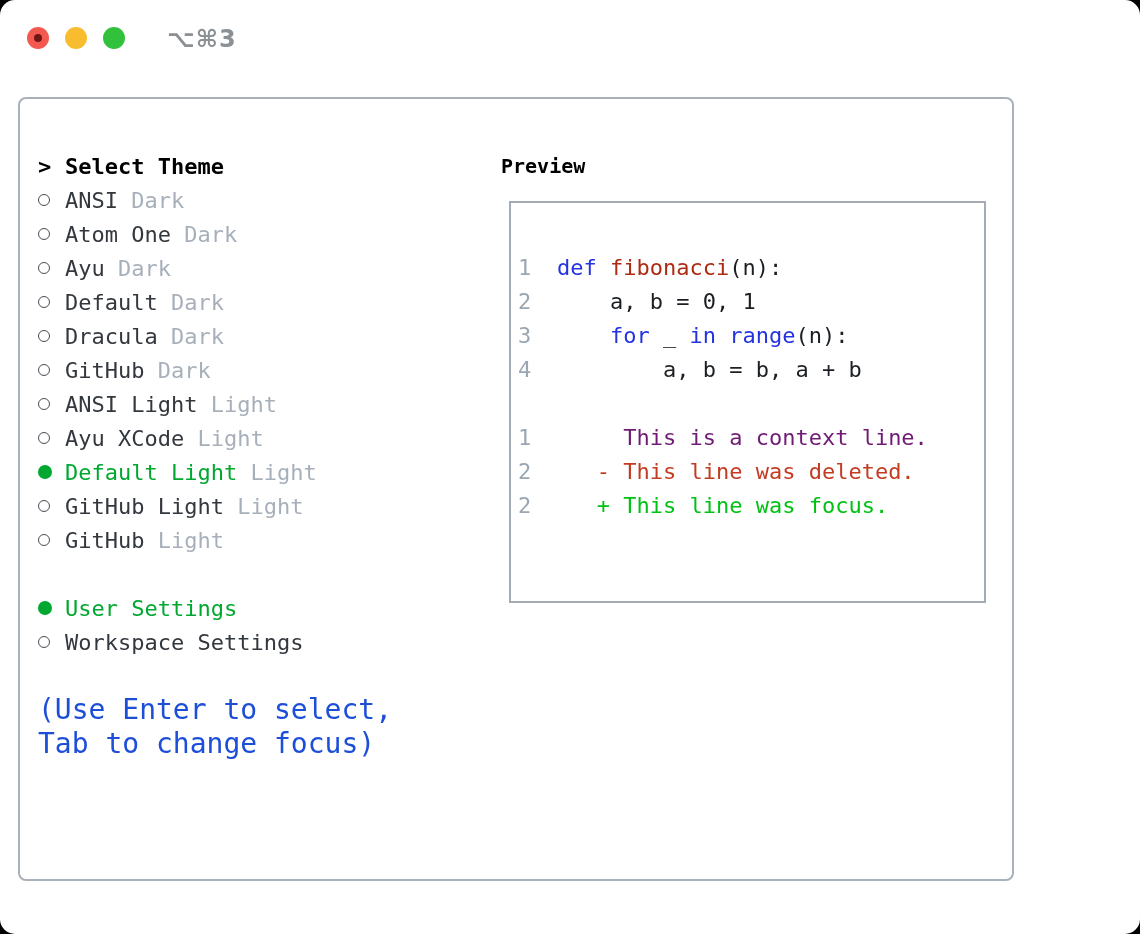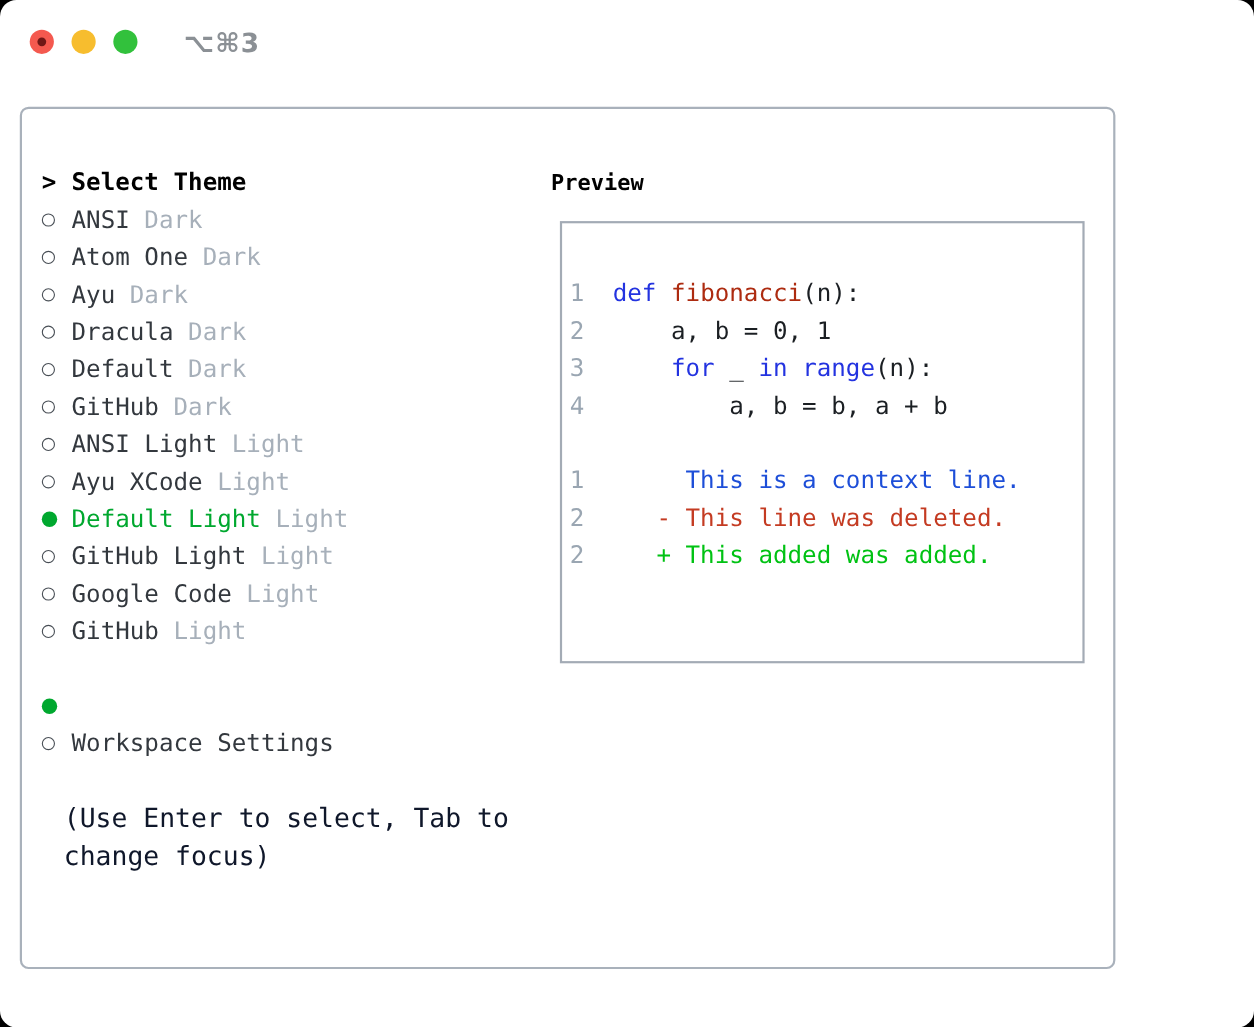--- a/index.html
+++ b/index.html
@@ -43,38 +43,38 @@
   .prompt{font-weight:bold;color:#000;font-size:22px;}
   .header-label{font-weight:bold;color:#000;}
   .apply-label{color:#0b0d0f;}
   .radio{width:12px;height:12px;border:1.5px solid #484e55;border-radius:50%;box-sizing:border-box;background:transparent;}
   .radio.selected{width:14px;height:14px;border:none;background:#00a82f;}
   .opt-label{white-space:pre;}
   .opt-name{color:#33383e;}
   .opt-name.selected{color:#00a82f;}
   .opt-variant{color:#a7b0ba;}
   .hint{
-    margin-top:0;width:405px;line-height:34px;color:#0f172a;font-size:24px;margin-left:20px;
+    margin-top:0;width:405px;line-height:34px;color:#1d4ed8;font-size:28px;
   }
   
   .preview-title{
     position:absolute;left:481px;top:50px;height:34px;line-height:34px;
     font-size:20px;font-weight:bold;color:#000;
   }
   .preview-box{
     position:absolute;left:489px;top:102px;width:477px;height:402px;
     border:2px solid #a3abb5;box-sizing:border-box;background:#fff;
     padding:48px 0 12px 7px;overflow:hidden;
   }
   .pline{height:34px;line-height:34px;white-space:pre;font-size:22px;}
   .lineno{display:inline-block;width:39px;color:#9aa6b2;}
   .seg-pl{color:#1b1f23;}
   .seg-kw{color:#2333e0;}
   .seg-fn{color:#ad2b10;}
-  .seg-ctx{color:#1d4ed8;text-align:center;}
+  .seg-ctx{color:#701a75;text-align:center;}
   .seg-del{color:#c43b22;}
   .seg-add{color:#00c213;}
 </style>
 </head>
 <body>
 
 <div class="window">
 
   <div class="titlebar">
     <div class="traffic-lights">
@@ -111,32 +111,32 @@
           <div class="row">
             <span class="marker">
               <span class="radio"></span>
             </span>
             <span class="opt-label"><span class="opt-name">Ayu</span> <span class="opt-variant">Dark</span></span>
           </div>
           <div class="row">
             <span class="marker">
               <span class="radio"></span>
             </span>
+            <span class="opt-label"><span class="opt-name">Default</span> <span class="opt-variant">Dark</span></span>
+          </div>
+          <div class="row">
+            <span class="marker">
+              <span class="radio"></span>
+            </span>
             <span class="opt-label"><span class="opt-name">Dracula</span> <span class="opt-variant">Dark</span></span>
           </div>
           <div class="row">
             <span class="marker">
               <span class="radio"></span>
             </span>
-            <span class="opt-label"><span class="opt-name">Default</span> <span class="opt-variant">Dark</span></span>
-          </div>
-          <div class="row">
-            <span class="marker">
-              <span class="radio"></span>
-            </span>
             <span class="opt-label"><span class="opt-name">GitHub</span> <span class="opt-variant">Dark</span></span>
           </div>
           <div class="row">
             <span class="marker">
               <span class="radio"></span>
             </span>
             <span class="opt-label"><span class="opt-name">ANSI Light</span> <span class="opt-variant">Light</span></span>
           </div>
           <div class="row">
             <span class="marker">
@@ -153,38 +153,33 @@
           <div class="row">
             <span class="marker">
               <span class="radio"></span>
             </span>
             <span class="opt-label"><span class="opt-name">GitHub Light</span> <span class="opt-variant">Light</span></span>
           </div>
           <div class="row">
             <span class="marker">
               <span class="radio"></span>
             </span>
-            <span class="opt-label"><span class="opt-name">Google Code</span> <span class="opt-variant">Light</span></span>
-          </div>
-          <div class="row">
-            <span class="marker">
-              <span class="radio"></span>
-            </span>
             <span class="opt-label"><span class="opt-name">GitHub</span> <span class="opt-variant">Light</span></span>
           </div>
         </div>
 
       <div class="row spacer"></div>
 
 
       <div id="apply-list">
           <div class="row">
             <span class="marker">
               <span class="radio selected"></span>
             </span>
+            <span class="opt-label"><span class="opt-name selected">User Settings</span></span>
           </div>
           <div class="row">
             <span class="marker">
               <span class="radio"></span>
             </span>
             <span class="opt-label"><span class="opt-name">Workspace Settings</span></span>
           </div>
         </div>
 
       <div class="row spacer"></div>
@@ -196,18 +191,18 @@
 
     <div class="preview-box">
       <div id="preview-lines">
           <div class="pline"><span class="lineno">1</span><span class="seg-kw">def</span><span class="seg-pl"> </span><span class="seg-fn">fibonacci</span><span class="seg-pl">(n):</span></div>
           <div class="pline"><span class="lineno">2</span><span class="seg-pl">    a, b = 0, 1</span></div>
           <div class="pline"><span class="lineno">3</span><span class="seg-pl">    </span><span class="seg-kw">for</span><span class="seg-pl"> _ </span><span class="seg-kw">in</span><span class="seg-pl"> </span><span class="seg-kw">range</span><span class="seg-pl">(n):</span></div>
           <div class="pline"><span class="lineno">4</span><span class="seg-pl">        a, b = b, a + b</span></div>
           <div class="pline"><span class="lineno"></span></div>
           <div class="pline"><span class="lineno">1</span><span class="seg-ctx">     This is a context line.</span></div>
           <div class="pline"><span class="lineno">2</span><span class="seg-del">   - This line was deleted.</span></div>
-          <div class="pline"><span class="lineno">2</span><span class="seg-add">   + This added was added.</span></div>
+          <div class="pline"><span class="lineno">2</span><span class="seg-add">   + This line was focus.</span></div>
         </div>
     </div>
 
   </div>
 </div>
 
 </body></html>

